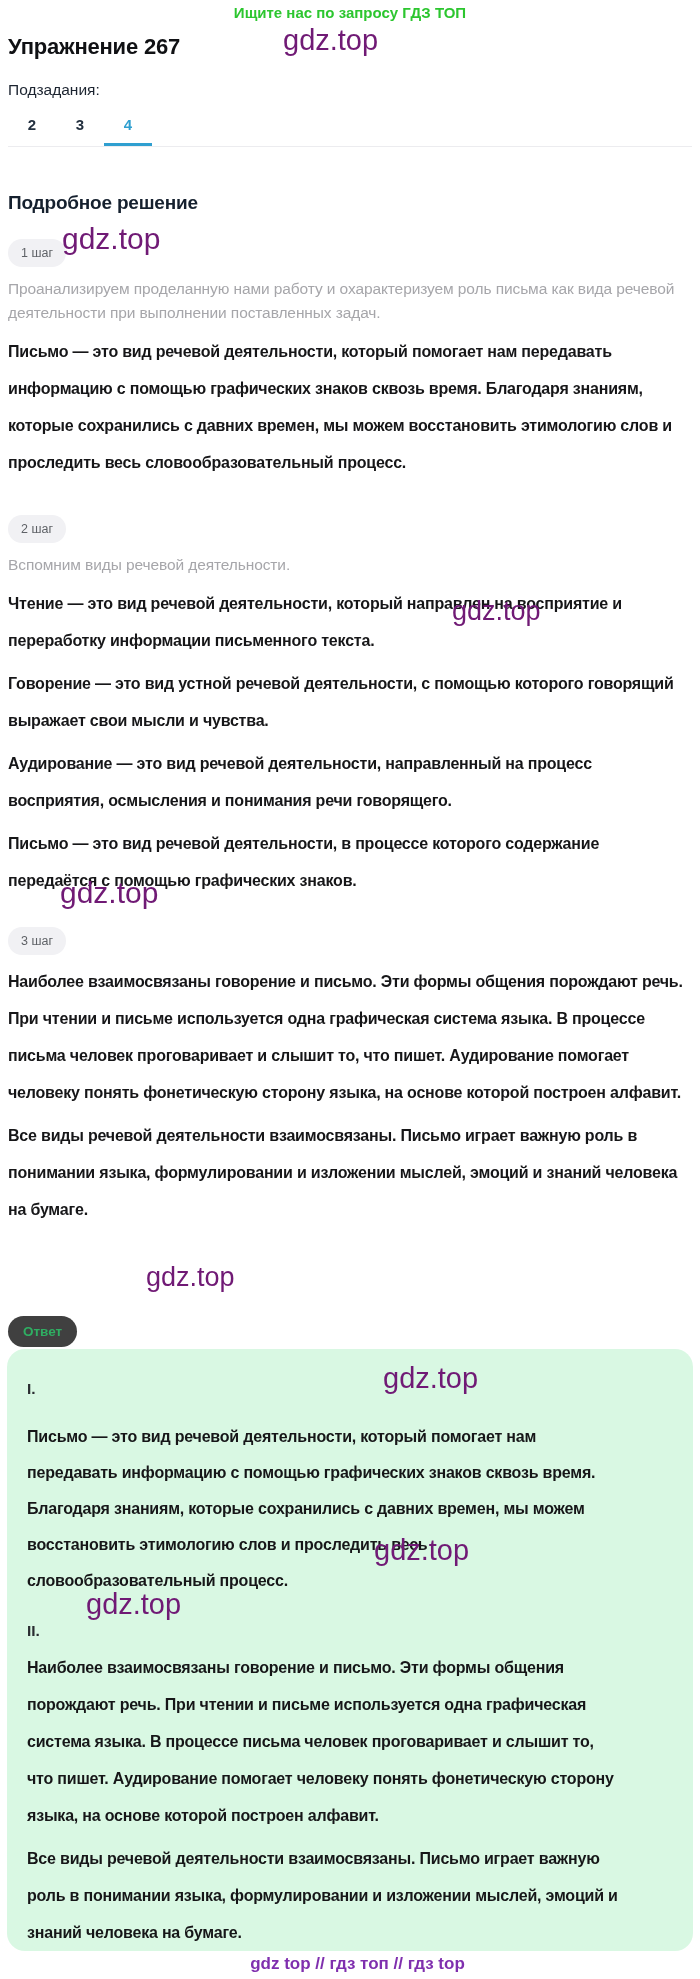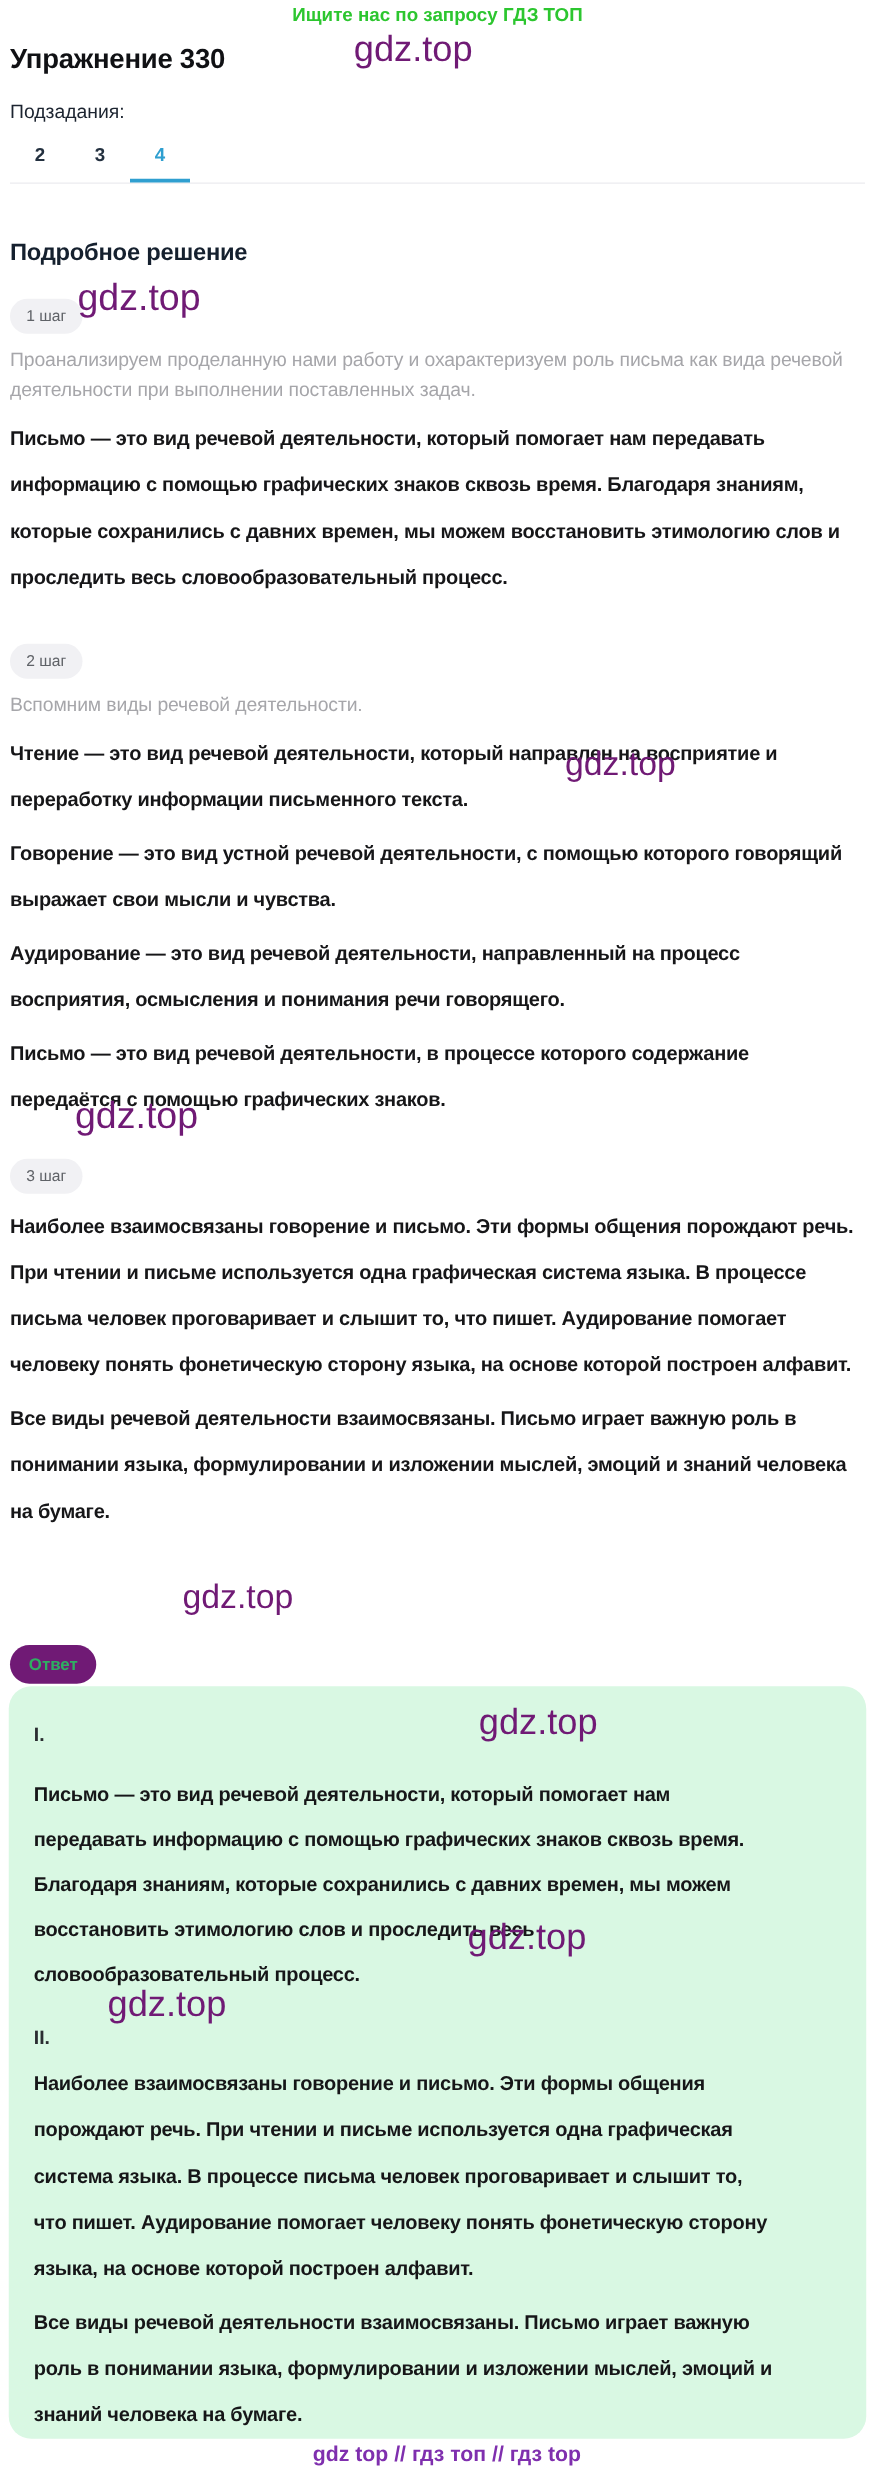--- a/index.html
+++ b/index.html
@@ -39,21 +39,21 @@
 
   .hint{ margin-top:10px; font-size:15.5px; line-height:24px; color:#a6a6aa;
          font-weight:400; max-width:680px; letter-spacing:-0.1px; }
 
   .para{ margin-top:8px; font-size:16px; line-height:37px; font-weight:700;
          color:#161618; max-width:690px; letter-spacing:-0.2px; }
   .para + .para{ margin-top:6px; }
 
   
   .answer-badge{ position:absolute; left:8px; top:1316px; display:inline-block;
-                 background:#701a75; color:#2fae62; font-size:13.5px; font-weight:700;
+                 background:#404040; color:#2fae62; font-size:13.5px; font-weight:700;
                  line-height:15px; padding:8px 15px; border-radius:17px; }
 
   .answer-box{ position:absolute; left:7px; right:7px; top:1349px; height:602px;
                background:#d9f8e3; border-radius:18px; padding:30px 20px 0; }
   .numeral{ font-size:15.5px; line-height:20px; font-weight:600; color:#2a2d31; }
   .numeral.second{ margin-top:22px; }
   .answer-box .para{ max-width:592px; line-height:36px; }
   .answer-box .para.p2{ margin-top:8px; line-height:37px; }
   .answer-box .para.p3{ margin-top:6px; line-height:37px; }
   .answer-box .para.p1{ margin-top:20px; }
@@ -74,21 +74,21 @@
   .wm.w7{ left:374px; top:1534px; font-size:29px; }
   .wm.w8{ left:86px;  top:1588px; font-size:29px; }
 </style>
 </head>
 <body>
 
 <div class="page">
 
   <a href="#" class="promo">Ищите нас по запросу ГДЗ ТОП</a>
 
-  <h1 class="title">Упражнение 330</h1>
+  <h1 class="title">Упражнение 267</h1>
 
   <div class="subtasks-label">Подзадания:</div>
 
   <div class="tabs">
     <div class="tab">2</div>
     <div class="tab">3</div>
     <div class="tab active">4</div>
   </div>
 
   <h2 class="heading">Подробное решение</h2>

